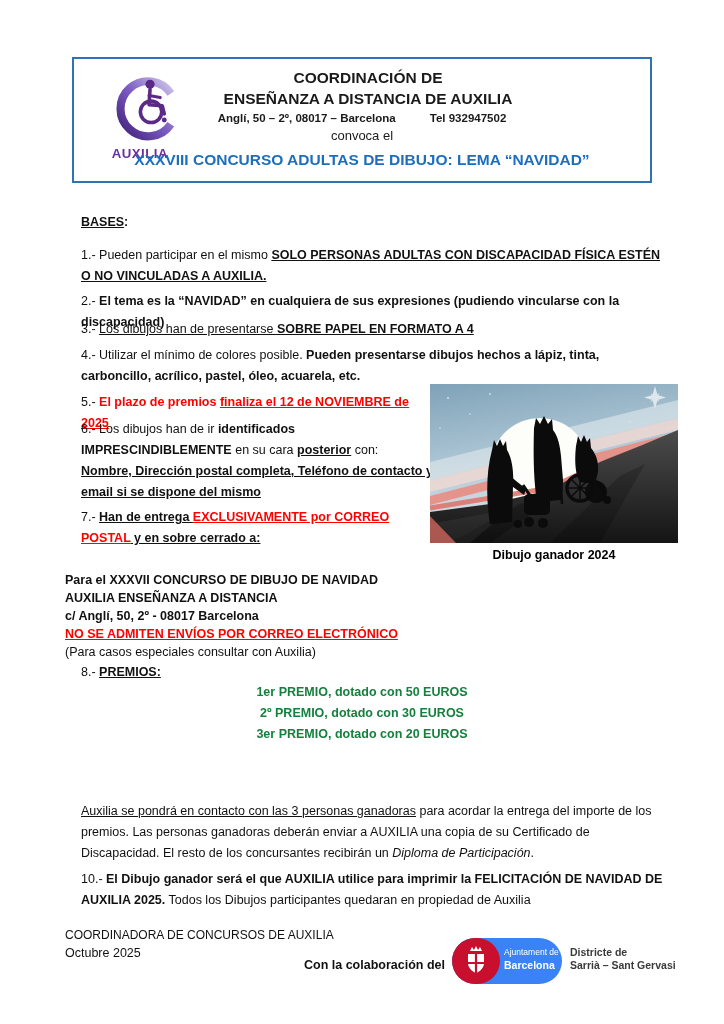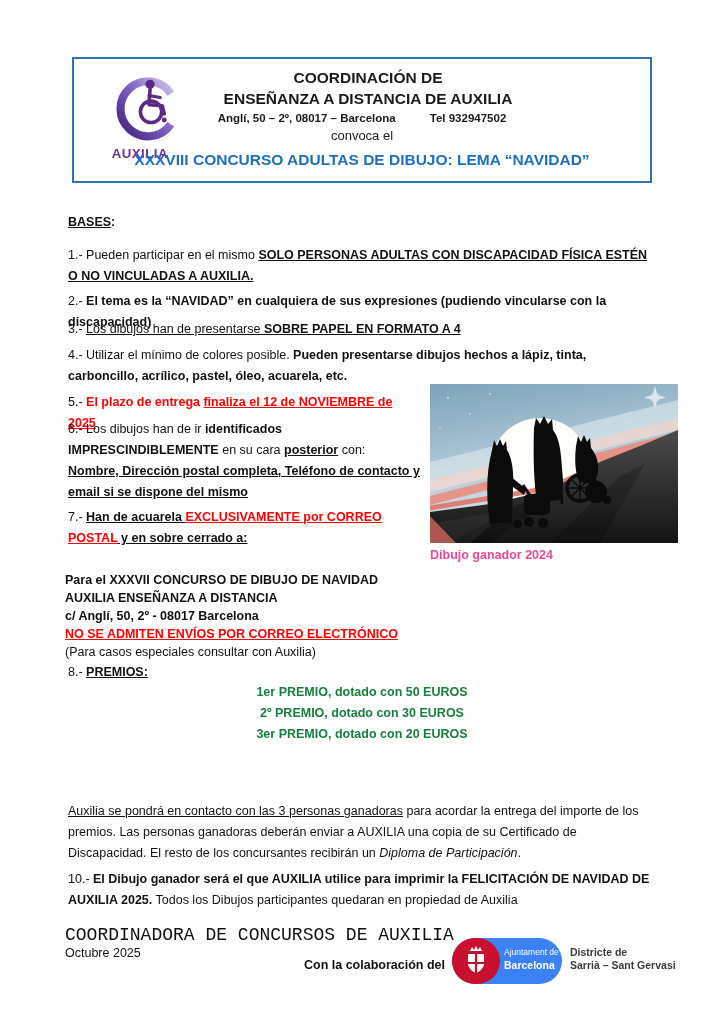--- a/index.html
+++ b/index.html
@@ -14,43 +14,43 @@
     border:2px solid #2E74B5; background:#fff;
   }
   .hdr-logo { position:absolute; left:18px; top:6px; width:112px; height:112px; }
   .hdr-center { position:absolute; left:0; top:8px; width:100%; text-align:center; }
   .hdr-line1, .hdr-line2 { font-size:15.5px; font-weight:bold; line-height:21px; color:#1a1a1a;padding-left:12px; }
   .hdr-addr { font-size:11.5px; font-weight:bold; line-height:18px; color:#1a1a1a; }
   .hdr-addr .gap { display:inline-block; width:34px; }
   .hdr-convoca { font-size:13px; line-height:18px; color:#1a1a1a; }
   .hdr-title { font-size:15.5px; font-weight:bold; line-height:22px; color:#1B6FBE; margin-top:4px; }
   
-  .para { position:absolute; left:60px; width:594px; font-size:12.5px; line-height:21px; color:#111;padding-left:8px; }
+  .para { position:absolute; left:73px; width:594px; font-size:12.5px; line-height:21px; color:#111;padding-left:8px; }
   .narrow { width:362px; }
   .s-n  { }
   .s-b  { font-weight:bold; }
   .s-u  { text-decoration:underline;text-align:right; }
   .s-bu { font-weight:bold; text-decoration:underline; }
   .s-r  { color:#FF0000; font-weight:bold; }
   .s-ru { color:#FF0000; font-weight:bold; text-decoration:underline; }
   .s-i  { font-style:italic; }
   a.s-link { color:#0563C1; text-decoration:underline; cursor:pointer; }
   
   .figure { position:absolute; left:430px; top:384px; width:248px; }
   .figure svg.art { display:block; width:248px; height:159px; }
-  .fig-caption { font-size:12.5px; font-weight:bold; margin-top:5px; color:#ec4899; }
+  .fig-caption { text-align:center; font-size:12.5px; font-weight:bold; margin-top:5px; color:#000000; }
   
   .addr-block { position:absolute; left:65px; top:571px; width:420px; font-size:12.5px; line-height:18px; }
   .addr-bold { font-weight:bold; }
   .addr-red  { color:#FF0000; font-weight:bold; text-decoration:underline; }
   
   .prizes { position:absolute; left:65px; top:682px; width:594px; text-align:center; }
   .prize-line { color:#15803d; font-weight:bold; font-size:12.5px; line-height:21px; }
   
-  .foot-org  { position:absolute; left:65px; top:926px; font-size:18px; line-height:18px;font-family:Liberation Mono, monospace; }
+  .foot-org  { position:absolute; left:65px; top:926px; font-size:12px; line-height:18px; }
   .foot-date { position:absolute; left:65px; top:944px; font-size:12.5px; line-height:18px; }
   .foot-collab { position:absolute; left:65px; top:956px; width:380px; text-align:right;
                  font-size:12.5px; font-weight:bold; line-height:18px; }
   .bcn-pill { position:absolute; left:452px; top:938px; width:110px; height:46px;
               background:#3b82f6; border-radius:23px; display:flex; align-items:center; }
   .bcn-cap  { position:absolute; left:0; top:0; width:48px; height:46px;
               background:#C8102E; border-radius:23px; }
   .bcn-cap svg { position:absolute; left:12px; top:6px; }
   .bcn-text { position:absolute; left:52px; top:8px; color:#fff; line-height:13px; }
   .bcn-t1 { font-size:8.5px; }
@@ -89,24 +89,24 @@
       <div class="hdr-convoca">convoca el</div>
       <div class="hdr-title">XXXVIII CONCURSO ADULTAS DE DIBUJO: LEMA “NAVIDAD”</div>
     </div>
   </div>
 
   <div class="para" style="top:212px"><span class="s-bu">BASES</span><span class="s-b">:</span></div>
   <div class="para" style="top:245px"><span class="s-n">1.- Pueden participar en el mismo </span><span class="s-bu">SOLO PERSONAS ADULTAS CON DISCAPACIDAD FÍSICA ESTÉN O NO VINCULADAS A AUXILIA.</span></div>
   <div class="para" style="top:291px"><span class="s-n">2.- </span><span class="s-b">El tema es la “NAVIDAD” en cualquiera de sus expresiones (pudiendo vincularse con la discapacidad)</span></div>
   <div class="para" style="top:319px"><span class="s-n">3.- </span><span class="s-u">Los dibujos han de presentarse </span><span class="s-bu">SOBRE PAPEL EN FORMATO A 4</span></div>
   <div class="para" style="top:345px"><span class="s-n">4.- Utilizar el mínimo de colores posible. </span><span class="s-b">Pueden presentarse dibujos hechos a lápiz, tinta, carboncillo, acrílico, pastel, óleo, acuarela, etc.</span></div>
-  <div class="para narrow" style="top:392px"><span class="s-n">5.- </span><span class="s-r">El plazo de entrega </span><span class="s-ru">finaliza el 12 de NOVIEMBRE de 2025</span></div>
+  <div class="para narrow" style="top:392px"><span class="s-n">5.- </span><span class="s-r">El plazo de premios </span><span class="s-ru">finaliza el 12 de NOVIEMBRE de 2025</span></div>
   <div class="para narrow" style="top:419px"><span class="s-n">6.- Los dibujos han de ir </span><span class="s-b">identificados IMPRESCINDIBLEMENTE</span><span class="s-n"> en su cara </span><span class="s-bu">posterior</span><span class="s-n"> con:</span></div>
   <div class="para narrow" style="top:461px"><span class="s-bu">Nombre, Dirección postal completa, Teléfono de contacto y email si se dispone del mismo</span></div>
-  <div class="para narrow" style="top:507px"><span class="s-n">7.- </span><span class="s-bu">Han de acuarela </span><span class="s-ru">EXCLUSIVAMENTE por CORREO POSTAL</span><span class="s-bu"> y en sobre cerrado a:</span></div>
+  <div class="para narrow" style="top:507px"><span class="s-n">7.- </span><span class="s-bu">Han de entrega </span><span class="s-ru">EXCLUSIVAMENTE por CORREO POSTAL</span><span class="s-bu"> y en sobre cerrado a:</span></div>
 
   <div class="figure">
     <svg class="art" viewBox="0 0 248 159" preserveAspectRatio="none">
       <defs>
         <linearGradient id="skyg" x1="0" y1="0" x2="0.25" y2="1">
           <stop offset="0" stop-color="#7FA2B8"></stop>
           <stop offset="0.45" stop-color="#A9C3D2"></stop>
           <stop offset="0.78" stop-color="#CFDBE2"></stop>
         </linearGradient>
         <linearGradient id="hillg" x1="0" y1="0" x2="0" y2="1">

